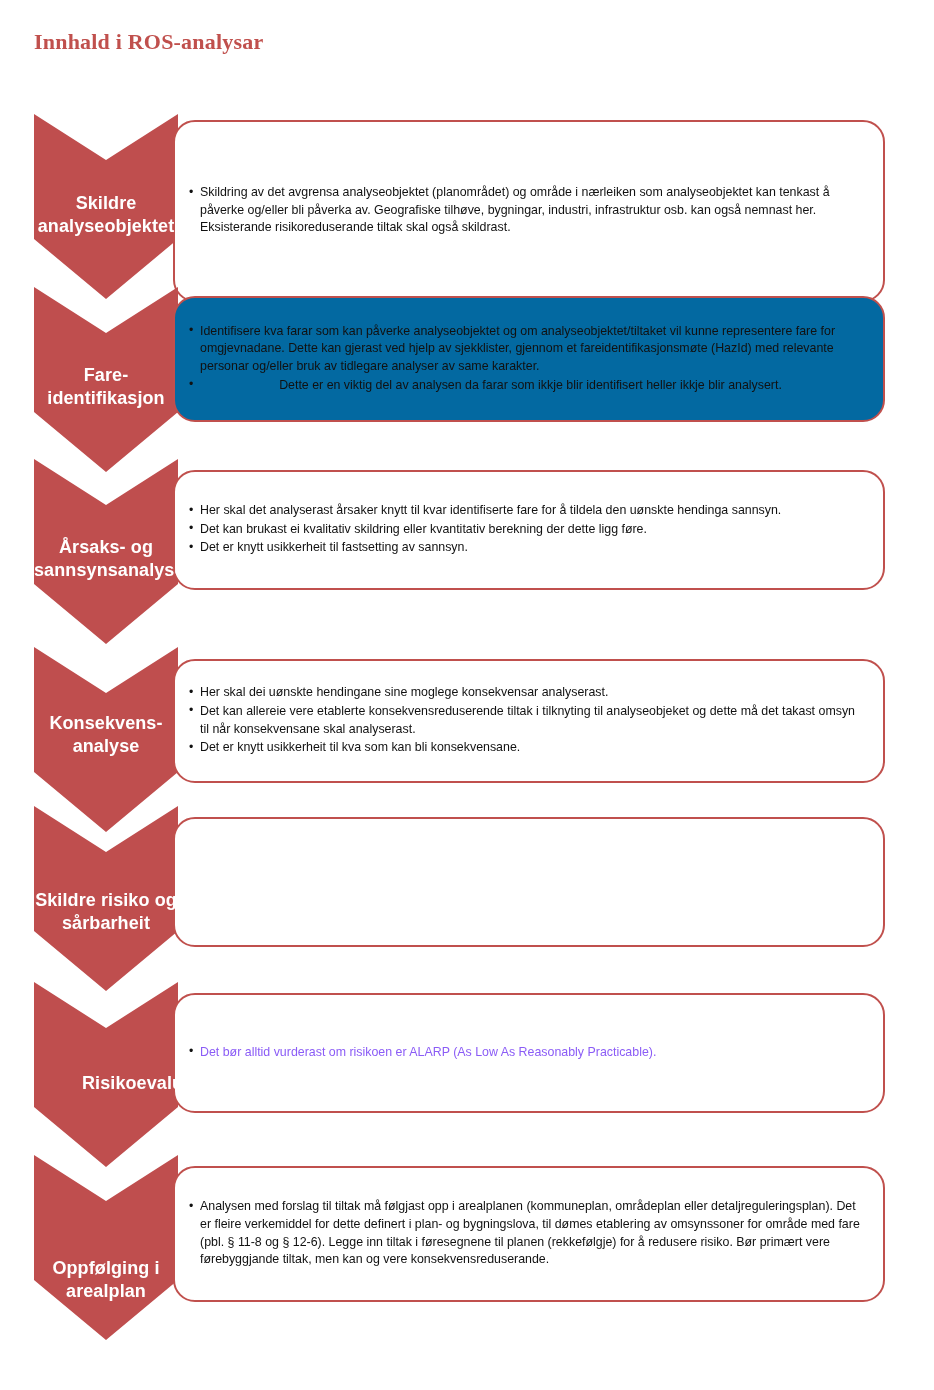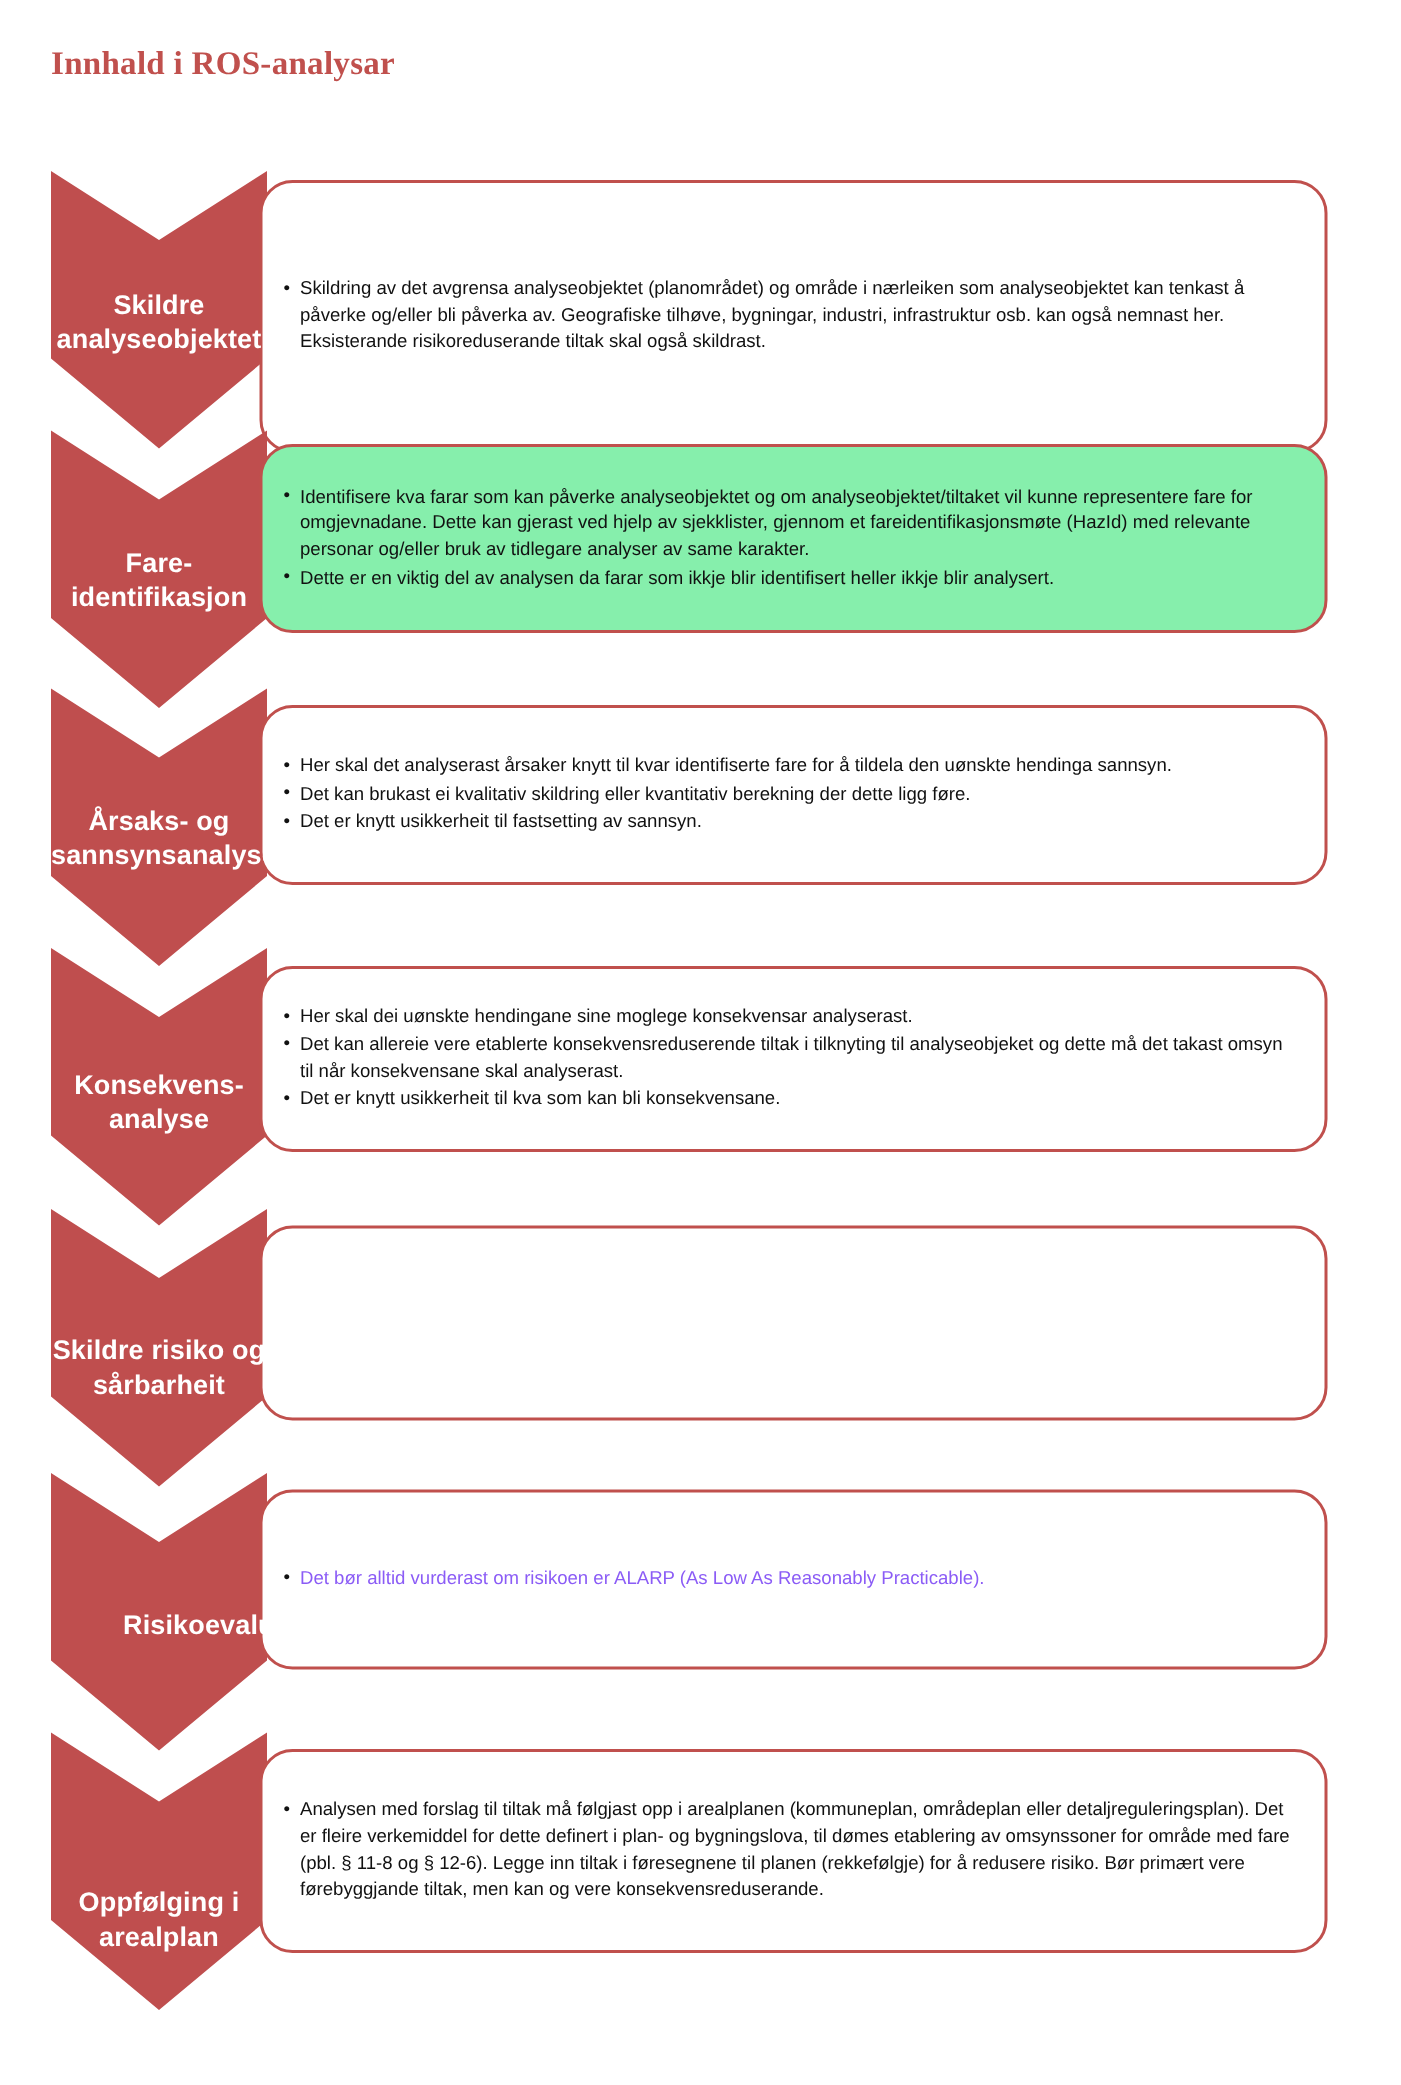--- a/index.html
+++ b/index.html
@@ -131,46 +131,46 @@
             </ul>
           </div>
         </div>
       </div>
       <div class="flow-row" style="top: 287px; height: 1px;">
         <div class="chevron-wrap">
           <svg width="144" height="185" viewBox="0 0 144 185">
             <polygon points="0,0 72,46 144,0 144,125 72,185 0,125" fill="#BF4E4E"></polygon>
           </svg>
         </div>
-        <div class="card" style="top: 9px; height: 126px; border-color: rgb(192, 80, 77); background: #86efac;">
+        <div class="card" style="top: 9px; height: 126px; border-color: rgb(192, 80, 77); background: #0369a1;">
           <div class="card-inner">
             <ul class="bullets">
               <li style="color: rgb(17, 17, 17);">Identifisere kva farar som kan påverke analyseobjektet og om analyseobjektet/tiltaket vil kunne representere fare for omgjevnadane. Dette kan gjerast ved hjelp av sjekklister, gjennom et fareidentifikasjonsmøte (HazId) med relevante personar og/eller bruk av tidlegare analyser av same karakter.</li>
-              <li style="color: rgb(17, 17, 17);">Dette er en viktig del av analysen da farar som ikkje blir identifisert heller ikkje blir analysert.</li>
+              <li style="color: rgb(17, 17, 17); text-align: center;">Dette er en viktig del av analysen da farar som ikkje blir identifisert heller ikkje blir analysert.</li>
             </ul>
           </div>
         </div>
       </div>
       <div class="flow-row" style="top: 459px; height: 1px;">
         <div class="chevron-wrap">
           <svg width="144" height="185" viewBox="0 0 144 185">
             <polygon points="0,0 72,46 144,0 144,125 72,185 0,125" fill="#BF4E4E"></polygon>
           </svg>
         </div>
         <div class="card" style="top: 11px; height: 120px; border-color: rgb(192, 80, 77); background: rgb(255, 255, 255);">
           <div class="card-inner">
             <ul class="bullets">
               <li style="color: rgb(17, 17, 17);">Her skal det analyserast årsaker knytt til kvar identifiserte fare for å tildela den uønskte hendinga sannsyn.</li>
               <li style="color: rgb(17, 17, 17);">Det kan brukast ei kvalitativ skildring eller kvantitativ berekning der dette ligg føre.</li>
               <li style="color: rgb(17, 17, 17);">Det er knytt usikkerheit til fastsetting av sannsyn.</li>
             </ul>
           </div>
         </div>
       </div>
-      <div class="flow-row" style="top: 632px; height: 1px;">
+      <div class="flow-row" style="top: 647px; height: 1px;">
         <div class="chevron-wrap">
           <svg width="144" height="185" viewBox="0 0 144 185">
             <polygon points="0,0 72,46 144,0 144,125 72,185 0,125" fill="#BF4E4E"></polygon>
           </svg>
         </div>
         <div class="card" style="top: 12px; height: 124px; border-color: rgb(192, 80, 77); background: rgb(255, 255, 255);">
           <div class="card-inner">
             <ul class="bullets">
               <li style="color: rgb(17, 17, 17);">Her skal dei uønskte hendingane sine moglege konsekvensar analyserast.</li>
               <li style="color: rgb(17, 17, 17);">Det kan allereie vere etablerte konsekvensreduserende tiltak i tilknyting til analyseobjeket og dette må det takast omsyn til når konsekvensane skal analyserast.</li>

